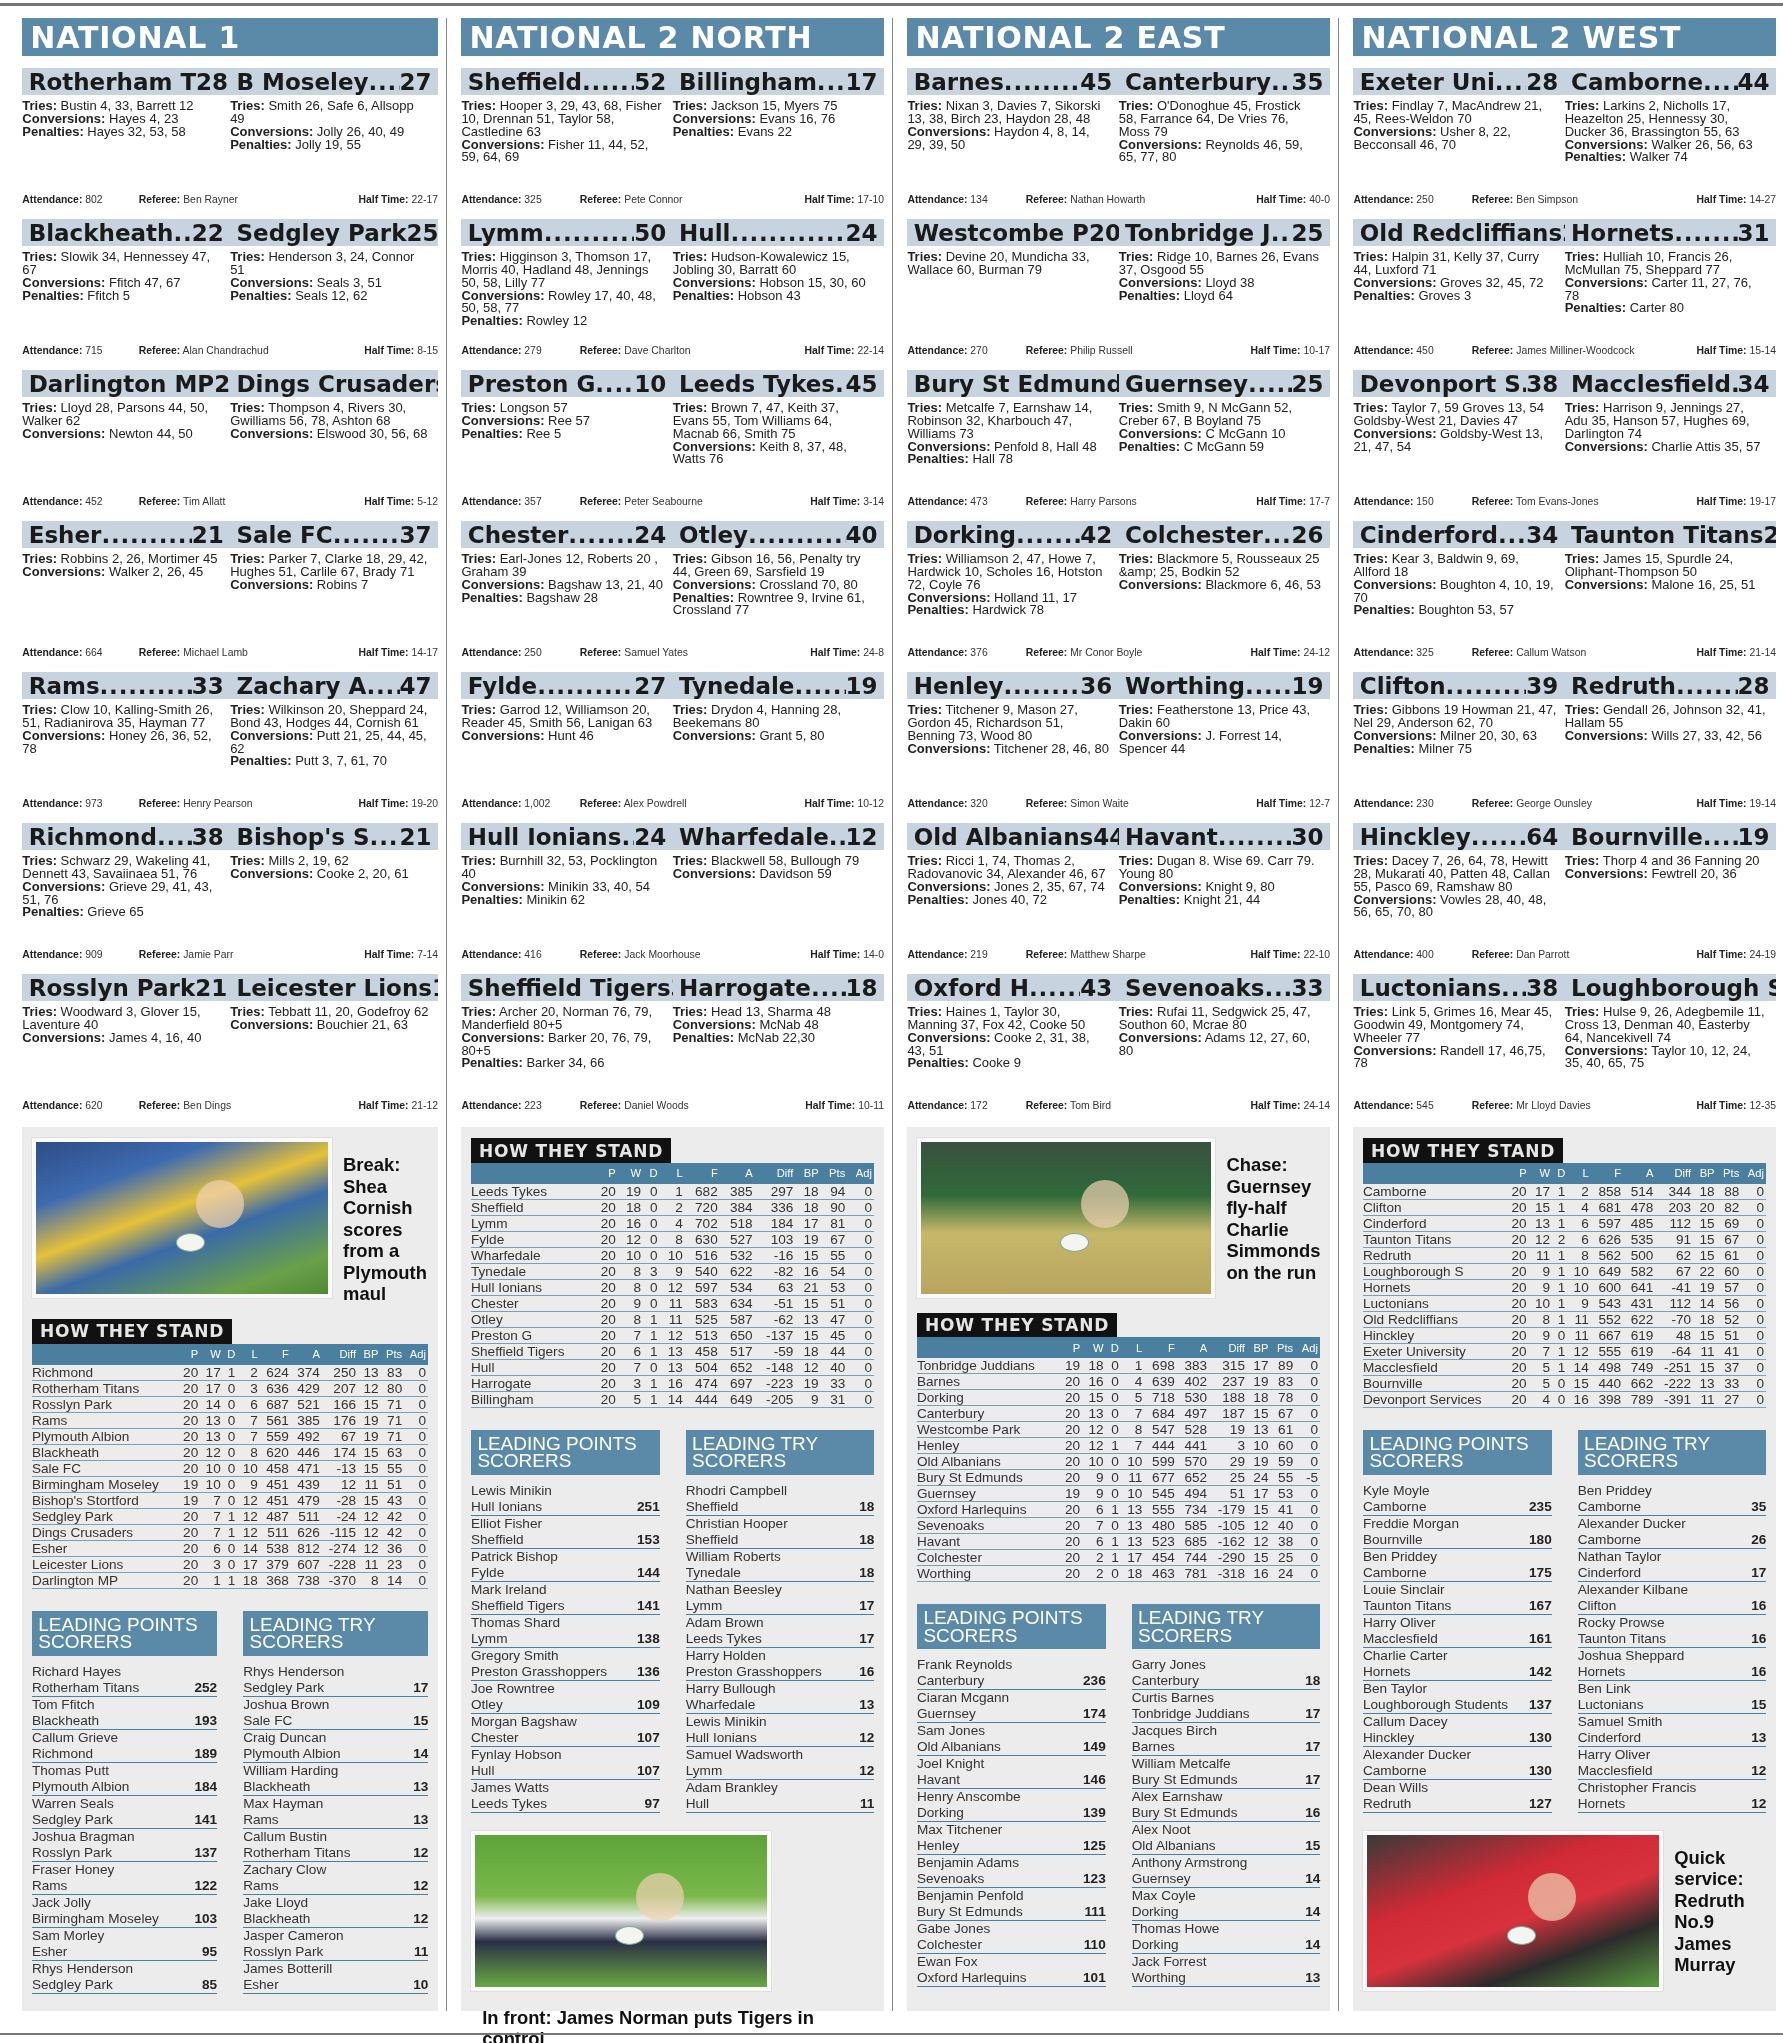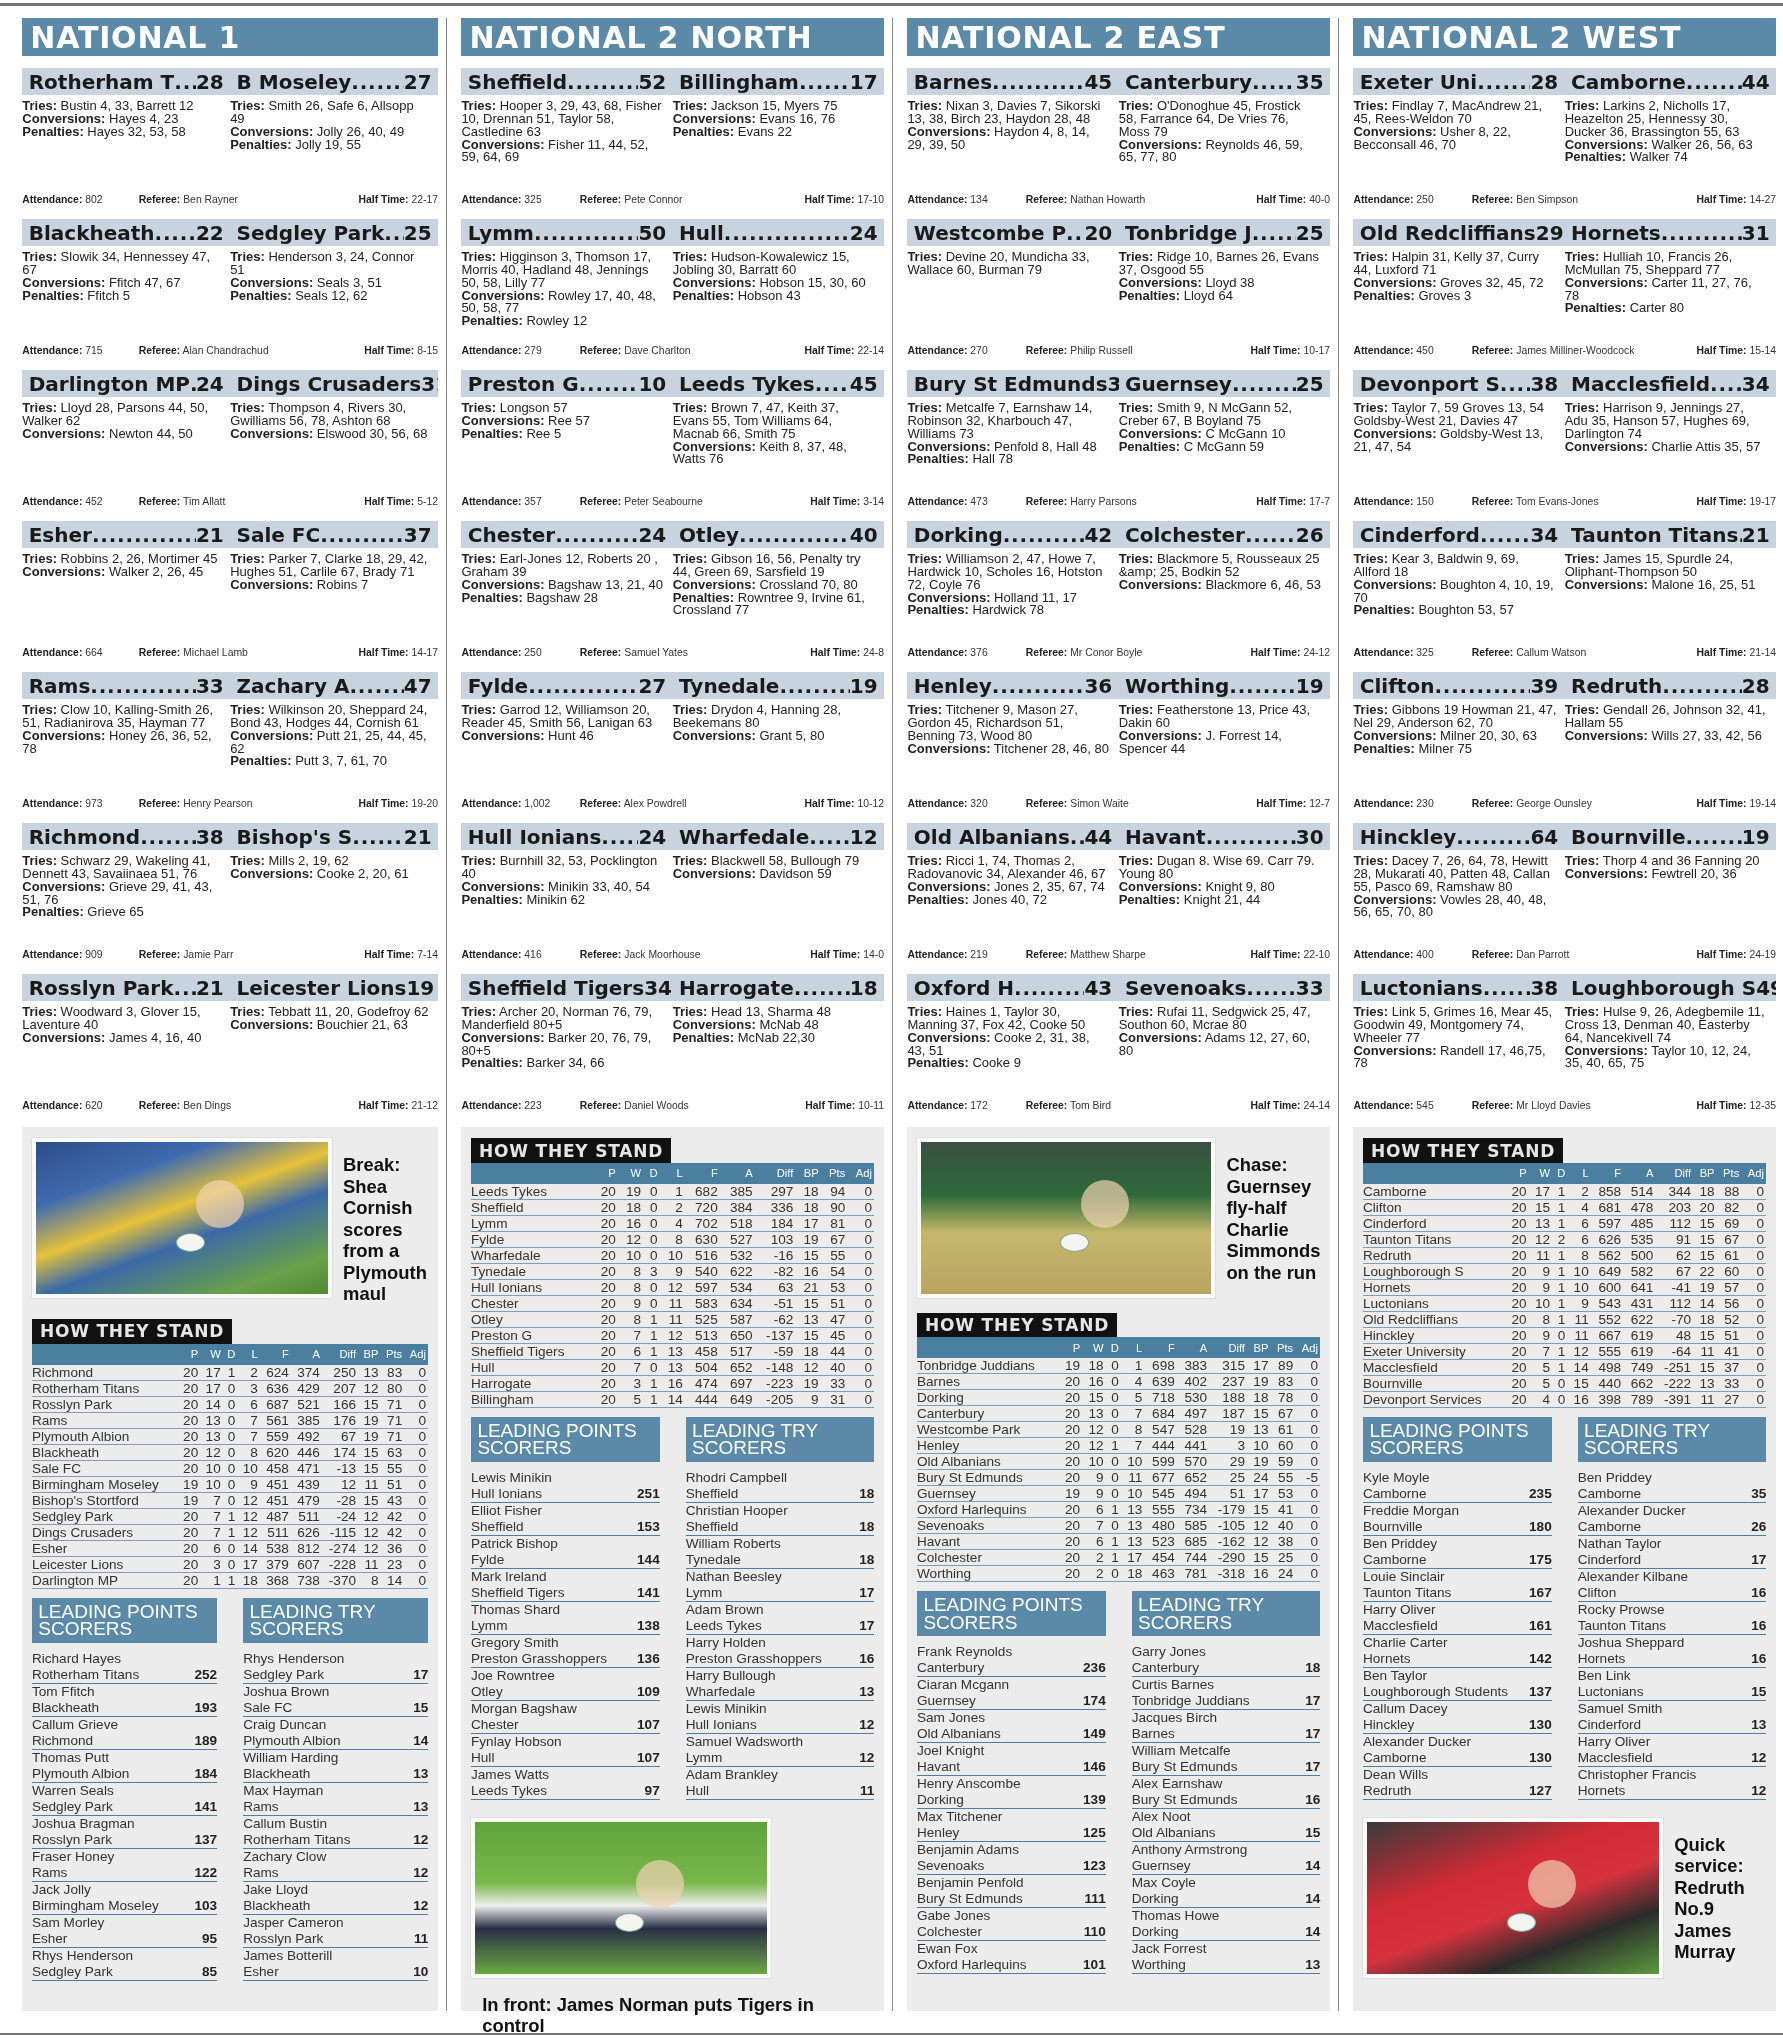--- a/index.html
+++ b/index.html
@@ -5,21 +5,21 @@
 *{box-sizing:border-box;margin:0;padding:0}
 body{width:1784px;height:2043px;background:#fff;font-family:"Liberation Sans",sans-serif;color:#222;position:relative;overflow:hidden}
 .topline{position:absolute;left:0;right:0;top:3.2px;height:2.4px;background:#777}
 .botline{position:absolute;left:0;right:0;top:2033px;height:2.4px;background:#777}
 .page{position:absolute;top:17.6px;left:0;width:1508px;display:flex}
 .col{width:446px;padding:0 8px 0 22.3px;position:relative}
 .col+.col{border-left:1.6px solid #888}
 .col:nth-child(2),.col:nth-child(3),.col:nth-child(4){padding-left:14.4px}
 .league{background:#5b8aa8;color:#fff;font-family:"DejaVu Sans",sans-serif;font-weight:bold;font-size:30px;letter-spacing:0.8px;height:38px;line-height:40px;padding-left:8px;margin-bottom:12.8px}
 .match{height:151px;position:relative}
-.scorebar{display:flex;background:#c7d4df;height:27px;align-items:center;font-family:"DejaVu Sans",sans-serif;font-weight:bold;font-size:20px;color:#1a1a1a}
+.scorebar{display:flex;background:#c7d4df;height:27px;align-items:center;font-family:"DejaVu Sans",sans-serif;font-weight:bold;font-size:23px;color:#1a1a1a}
 .scorebar .t{width:50%;padding:0 6.4px;display:flex;white-space:nowrap;overflow:hidden}
 .scorebar .t .n{flex:0 0 auto}
 .scorebar .t .d{flex:1;overflow:hidden;letter-spacing:0.8px}
 .scorebar .t .d::before{content:"................................................"}
 .scorebar .t .s{flex:0 0 auto}
 .details{display:flex;margin-top:4.8px;font-size:13px;line-height:12.8px}
 .details .side{width:50%;padding-right:8px}
 .details b{font-weight:bold}
 .meta{position:absolute;top:126px;left:0;right:0;display:flex;font-size:10.4px;color:#333}
 .meta b{font-weight:bold;color:#222}
@@ -29,21 +29,21 @@
 .grey{background:#ececec;margin-top:1.6px;padding:11.2px 9.6px 16px 9.6px;height:884px}
 .photo{display:flex;align-items:flex-start;margin-bottom:14.4px}
 .photo .img{width:300px;height:160px;border:4px solid #fafafa;box-shadow:0 0 0 0.8px #ddd;position:relative;overflow:hidden}
 .photo .cap{flex:1;padding:16px 0 0 11.2px;font-weight:bold;font-size:18.4px;line-height:21.5px;color:#111}
 .hts{display:inline-block;background:#111;color:#e5e5e5;font-family:"DejaVu Sans",sans-serif;font-weight:bold;font-size:17px;padding:2.4px 8px;letter-spacing:0.8px}
 table.st{width:100%;border-collapse:collapse;font-size:13.6px}
 table.st thead th{background:#4a7fa0;color:#fff;font-weight:normal;font-size:11.2px;height:21px;text-align:right;padding:0 2.4px}
 table.st thead th:first-child{text-align:left}
 table.st td{border-bottom:0.8px solid #7aa0b8;height:15px;line-height:15px;text-align:right;padding:0 2.4px;color:#333}
 table.st td:first-child{text-align:left;padding-left:0;white-space:nowrap}
-.scorers{display:flex;margin-top:9px;gap:26px}
+.scorers{display:flex;margin-top:22px;gap:26px}
 .scorers .box{flex:1}
 .scorers .hdr{background:#5b8aa8;color:#fff;font-size:19px;line-height:17.6px;padding:4.8px 6.4px 8px 6.4px;height:45px;margin-bottom:8px}
 .scorers .row{border-bottom:1.2px solid #4a7fa0;font-size:13.6px;line-height:16px;color:#333}
 .scorers .row .club{display:flex;justify-content:space-between}
 .scorers .row .pts{font-weight:bold;color:#222}
 .img-n1{background:linear-gradient(160deg,#2e4d86 0%,#3e6bb0 25%,#e6c13a 45%,#3a6aa8 60%,#6aa04a 85%,#4f8a36 100%)}
 .img-n2{background:linear-gradient(180deg,#5da43a 0%,#7ab84a 40%,#eee 55%,#2a2f45 70%,#6aa845 100%)}
 .img-e{background:linear-gradient(180deg,#3a5040 0%,#2f6a3a 35%,#c6b86a 60%,#b8a460 100%)}
 .img-w{background:linear-gradient(160deg,#3a3a3a 0%,#cf2a35 35%,#d8323e 55%,#2b2b2b 75%,#5a9a3e 100%)}
 .img .fig{position:absolute;border-radius:50%}

